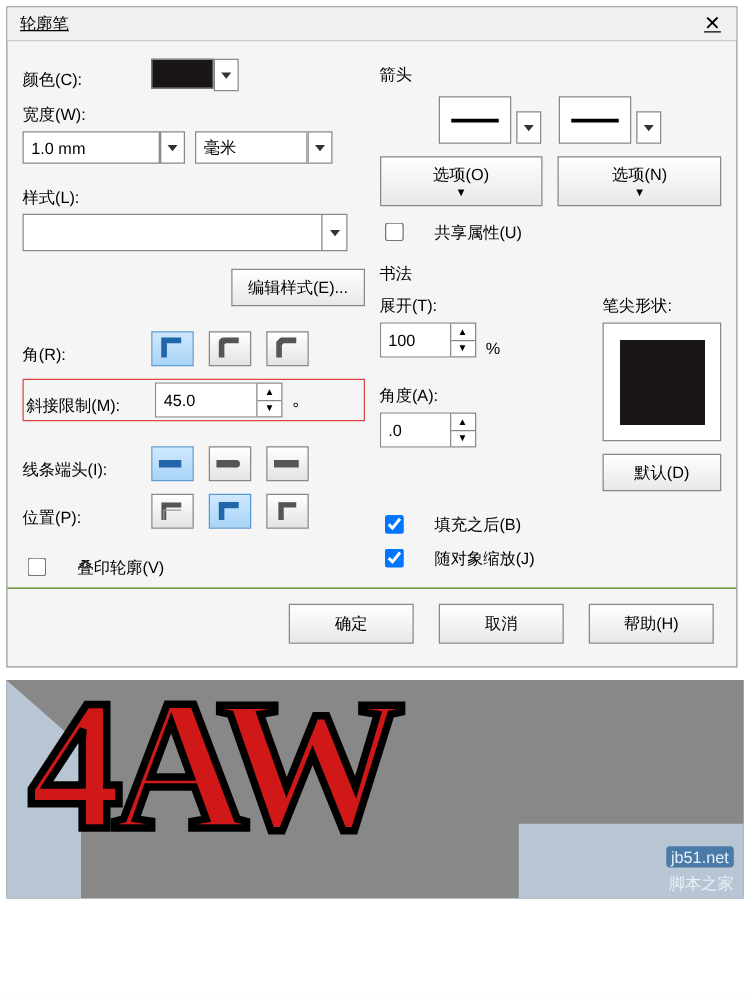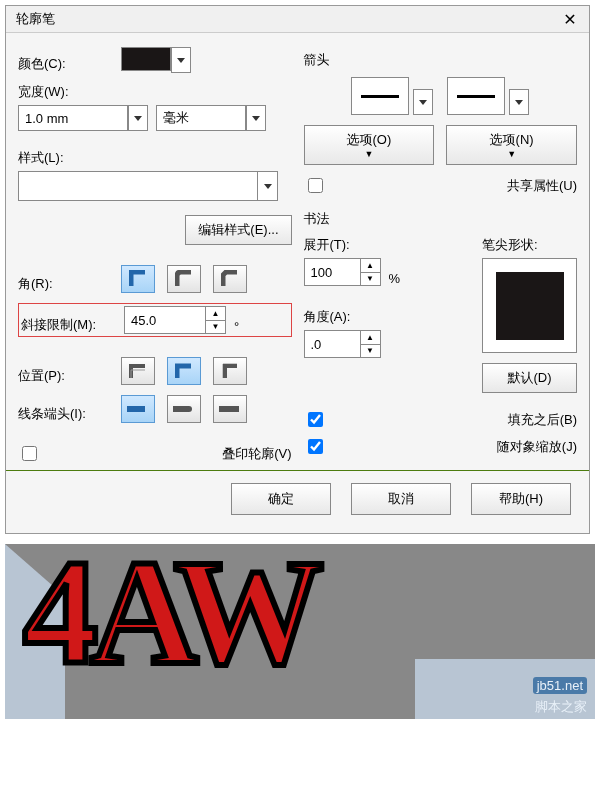--- a/index.html
+++ b/index.html
@@ -1,18 +1,18 @@
 <!DOCTYPE html>
 <html><head>
 <meta charset="utf-8">
 <style>
 * { box-sizing: border-box; font-family: "Microsoft YaHei", Arial, sans-serif; font-size: 13px; }
 body { margin: 0; padding: 0; background: #fff; width: 600px; }
 .dialog { border: 1px solid #999; margin: 5px; width: 585px; background: #f5f5f5; }
-.titlebar { display: flex; justify-content: space-between; align-items: center; padding: 4px 10px; background: #f0f0f0; border-bottom: 1px solid #ccc; }
+.titlebar { display: flex; justify-content: space-between; align-items: center; padding: 4px 10px; background: #f0f0f0; border-bottom: 1px solid #ccc; text-decoration: underline; }
 .titlebar .close { width: 18px; height: 18px; display: flex; align-items: center; justify-content: center; font-size: 16px; cursor: pointer; }
 .content { display: flex; padding: 14px 12px 6px 12px; gap: 12px; }
 .left-col { flex: 1; display: flex; flex-direction: column; }
 .right-col { flex: 1; display: flex; flex-direction: column; }
 .row { display: flex; align-items: flex-end; margin-bottom: 10px; gap: 8px; }
 .label { width: 95px; }
 .color-swatch { width: 50px; height: 24px; background: #1a1616; border: 1px solid #888; display:inline-block;}
 .drop-btn { width: 20px; height: 26px; background: #fff; border: 1px solid #888; display: inline-flex; align-items: center; justify-content: center;}
 .drop-btn::after { content:''; border-left:4px solid transparent; border-right:4px solid transparent; border-top:5px solid #333;}
 .combo { display: flex; }
@@ -25,21 +25,21 @@
 .icon-btn.sel { background: linear-gradient(#cfe8ff,#a8d4f7); border-color:#5a9ad4;}
 .spinner { display: flex; border: 1px solid #888; height: 28px; background:#fff;}
 .spinner input { border: none; width: 80px; padding: 0 6px; outline:none;}
 .spinner .arrows { width: 20px; display: flex; flex-direction: column; border-left:1px solid #888;}
 .spinner .arrows div{flex:1; display:flex;align-items:center;justify-content:center; font-size:8px; cursor:pointer;}
 .spinner .arrows div:first-child{border-bottom:1px solid #888;}
 .highlighted { border: 1px solid #d44; padding: 2px; }
 .group-title { margin: 4px 0 8px 0; }
 .arrow-preview { width: 58px; height: 38px; border: 1px solid #888; background:#fff; display:inline-flex; align-items:center; justify-content:center;}
 .arrow-preview .line{width:38px;height:3px;background:#000;}
-.check { display: flex; align-items: center; gap: 6px; justify-content: space-between;}
+.check { display: flex; align-items: center; gap: 22px;}
 .check input{width:15px;height:15px;}
 .nib-preview{width:95px;height:95px;border:1px solid #888;background:#fff;display:flex;align-items:center;justify-content:center;}
 .nib-preview .sq{width:68px;height:68px;background:#1a1616;}
 .footer { display:flex; justify-content:flex-end; gap:20px; padding: 12px 18px 18px 18px; border-top:1px solid #4d7c0f;}
 .footer .btn { min-width: 100px; padding:6px 18px;}
 .bottom-img { position:relative; margin:10px 5px 0 5px; height:175px; background:#888; overflow:hidden;}
 .bottom-img .txt { font-family: Georgia, "Times New Roman", serif; font-weight:bold; font-size:150px; color:#d01818; -webkit-text-stroke: 6px #000; position:absolute; left:18px; top:-18px; letter-spacing:-8px;}
 .bottom-img .shape{position:absolute;background:#b8c5d3;}
 .watermark{position:absolute;right:8px;bottom:3px;color:#e8f0f8;font-size:18px;text-align:right;}
 .watermark .sm{font-size:13px;background:#4a7aa8;padding:1px 4px;border-radius:3px;}
@@ -121,56 +121,56 @@
           <div class="arrows">
               <div>▲</div>
               <div>▼</div>
             </div>
         </div>
         <span>°</span>
       </div>
 
       <div style="height:10px"></div>
       <div class="row">
-        <span class="label">位置(P):</span>
-        <span class="icon-btn">
-            <svg class="corner-ico" viewBox="0 0 18 18">
-              <path d="M2 16 L2 4 L16 4" stroke="#555" stroke-width="4" fill="none"></path>
-              <path d="M2 16 L2 8 L16 8" stroke="#999" stroke-width="1" fill="none"></path>
-            </svg>
-          </span>
-        <span class="icon-btn sel">
-            <svg class="corner-ico" viewBox="0 0 18 18">
-              <path d="M2 16 L2 4 L16 4" stroke="#2266aa" stroke-width="5" fill="none"></path>
-            </svg>
-          </span>
-        <span class="icon-btn">
-            <svg class="corner-ico" viewBox="0 0 18 18">
-              <path d="M2 16 L2 2 L16 2" stroke="#999" stroke-width="1" fill="none"></path>
-              <path d="M4 16 L4 4 L16 4" stroke="#555" stroke-width="4" fill="none"></path>
-            </svg>
-          </span>
-      </div>
-
-      <div class="row">
         <span class="label">线条端头(I):</span>
         <span class="icon-btn sel">
             <svg class="cap-ico" viewBox="0 0 22 12">
               <rect x="0" y="3" width="18" height="6" fill="#2266aa"></rect>
             </svg>
           </span>
         <span class="icon-btn">
             <svg class="cap-ico" viewBox="0 0 22 12">
               <rect x="0" y="3" width="16" height="6" fill="#555"></rect>
               <circle cx="16" cy="6" r="3" fill="#555"></circle>
             </svg>
           </span>
         <span class="icon-btn">
             <svg class="cap-ico" viewBox="0 0 22 12">
               <rect x="0" y="3" width="20" height="6" fill="#555"></rect>
+            </svg>
+          </span>
+      </div>
+
+      <div class="row">
+        <span class="label">位置(P):</span>
+        <span class="icon-btn">
+            <svg class="corner-ico" viewBox="0 0 18 18">
+              <path d="M2 16 L2 4 L16 4" stroke="#555" stroke-width="4" fill="none"></path>
+              <path d="M2 16 L2 8 L16 8" stroke="#999" stroke-width="1" fill="none"></path>
+            </svg>
+          </span>
+        <span class="icon-btn sel">
+            <svg class="corner-ico" viewBox="0 0 18 18">
+              <path d="M2 16 L2 4 L16 4" stroke="#2266aa" stroke-width="5" fill="none"></path>
+            </svg>
+          </span>
+        <span class="icon-btn">
+            <svg class="corner-ico" viewBox="0 0 18 18">
+              <path d="M2 16 L2 2 L16 2" stroke="#999" stroke-width="1" fill="none"></path>
+              <path d="M4 16 L4 4 L16 4" stroke="#555" stroke-width="4" fill="none"></path>
             </svg>
           </span>
       </div>
 
       <div style="height:10px"></div>
       <label class="check">
         <input type="checkbox" style="">
         <span>叠印轮廓(V)</span>
       </label>
     </div>

